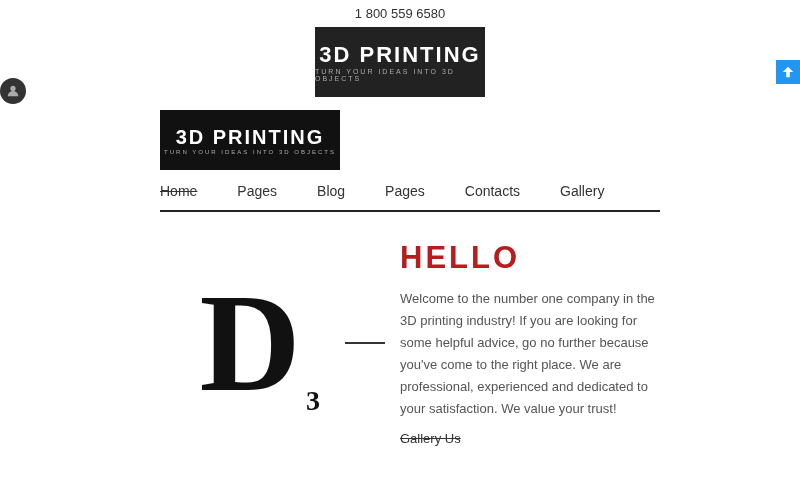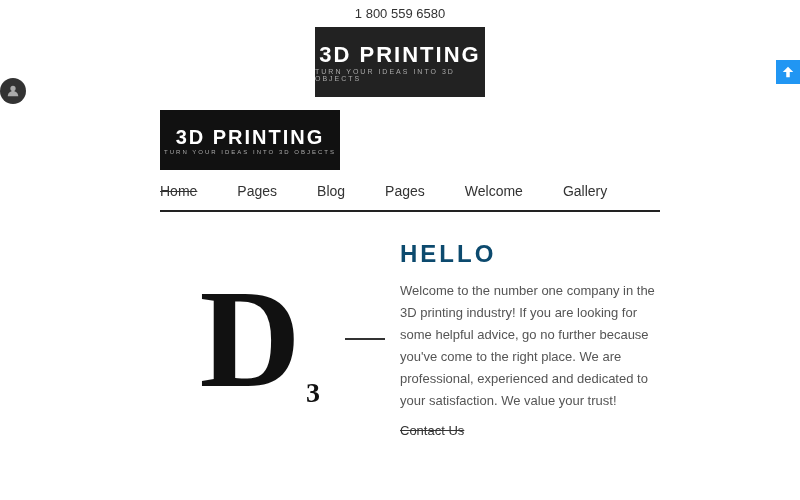--- a/index.html
+++ b/index.html
@@ -151,25 +151,25 @@
       height: 2px;
       background: #333;
     }
 
     
     .text-content {
       flex: 1;
       padding-left: 10px;
     }
     .hello-title {
-      font-size: 24px;
+      font-size: 31px;
       font-weight: 900;
       letter-spacing: 3px;
       text-transform: uppercase;
-      color: #0c4a6e;
+      color: #b91c1c;
       margin-bottom: 12px;
     }
     .hello-desc {
       font-size: 13px;
       color: #555;
       line-height: 1.7;
       margin-bottom: 8px;
     }
     .contact-link {
       font-size: 13px;
@@ -232,38 +232,38 @@
 <div class="logo-block">
   <span class="logo-main">3D PRINTING</span>
   <span class="logo-sub">TURN YOUR IDEAS INTO 3D OBJECTS</span>
 </div>
 
 <nav>
   <a class="active">Home</a>
   <a>Pages</a>
   <a>Blog</a>
   <a>Pages</a>
-  <a>Welcome</a>
+  <a>Contacts</a>
   <a>Gallery</a>
 </nav>
 <div class="nav-divider"></div>
 
 <div class="main-content">
 
   <div class="big-letter-wrapper">
     <span class="big-letter">D</span>
     <span class="small-3">3</span>
   </div>
 
   <div class="dash-sep"></div>
 
   <div class="text-content">
     <div class="hello-title">HELLO</div>
     <div class="hello-desc">Welcome to the number one company in the 3D printing industry! If you are looking for some helpful advice, go no further because you've come to the right place. We are professional, experienced and dedicated to your satisfaction. We value your trust!</div>
-    <span class="contact-link">Contact Us</span>
+    <span class="contact-link">Gallery Us</span>
   </div>
 </div>
 
 <div class="right-widget">
   <svg viewBox="0 0 16 16" xmlns="http://www.w3.org/2000/svg">
     <path d="M8 2l-6 6h4v6h4v-6h4z"></path>
   </svg>
 </div>
 
 <div class="left-avatar">

